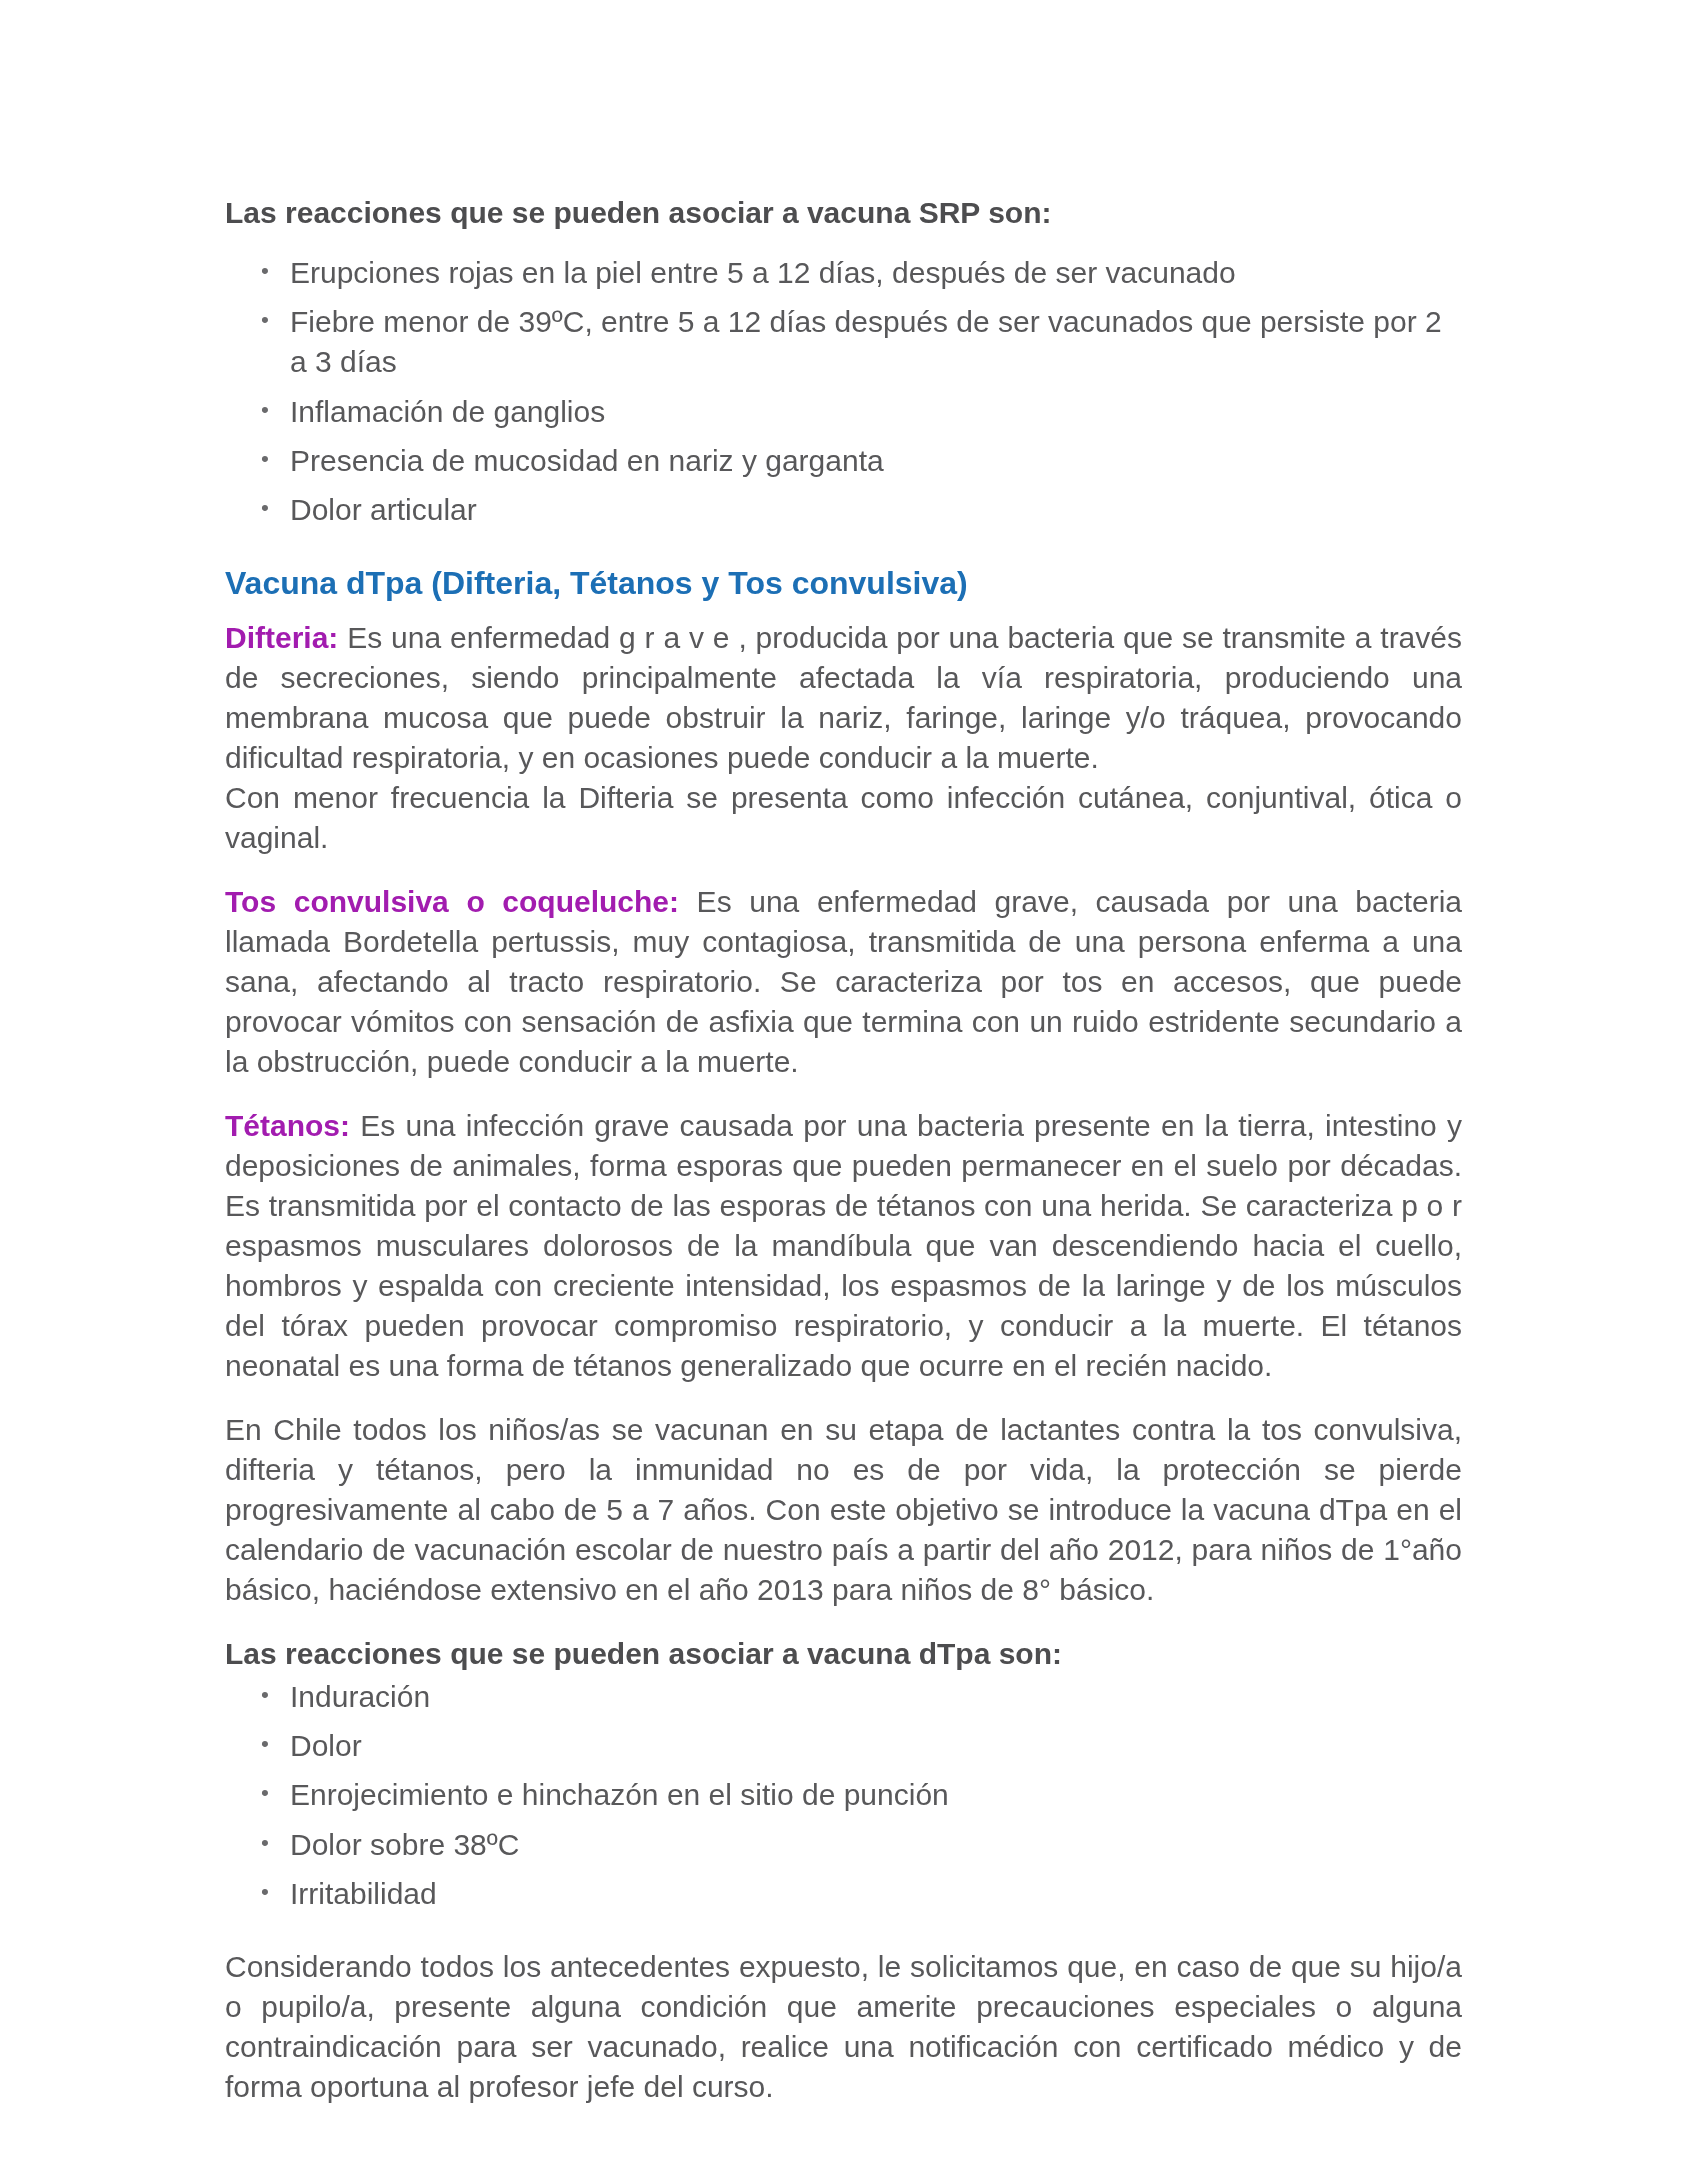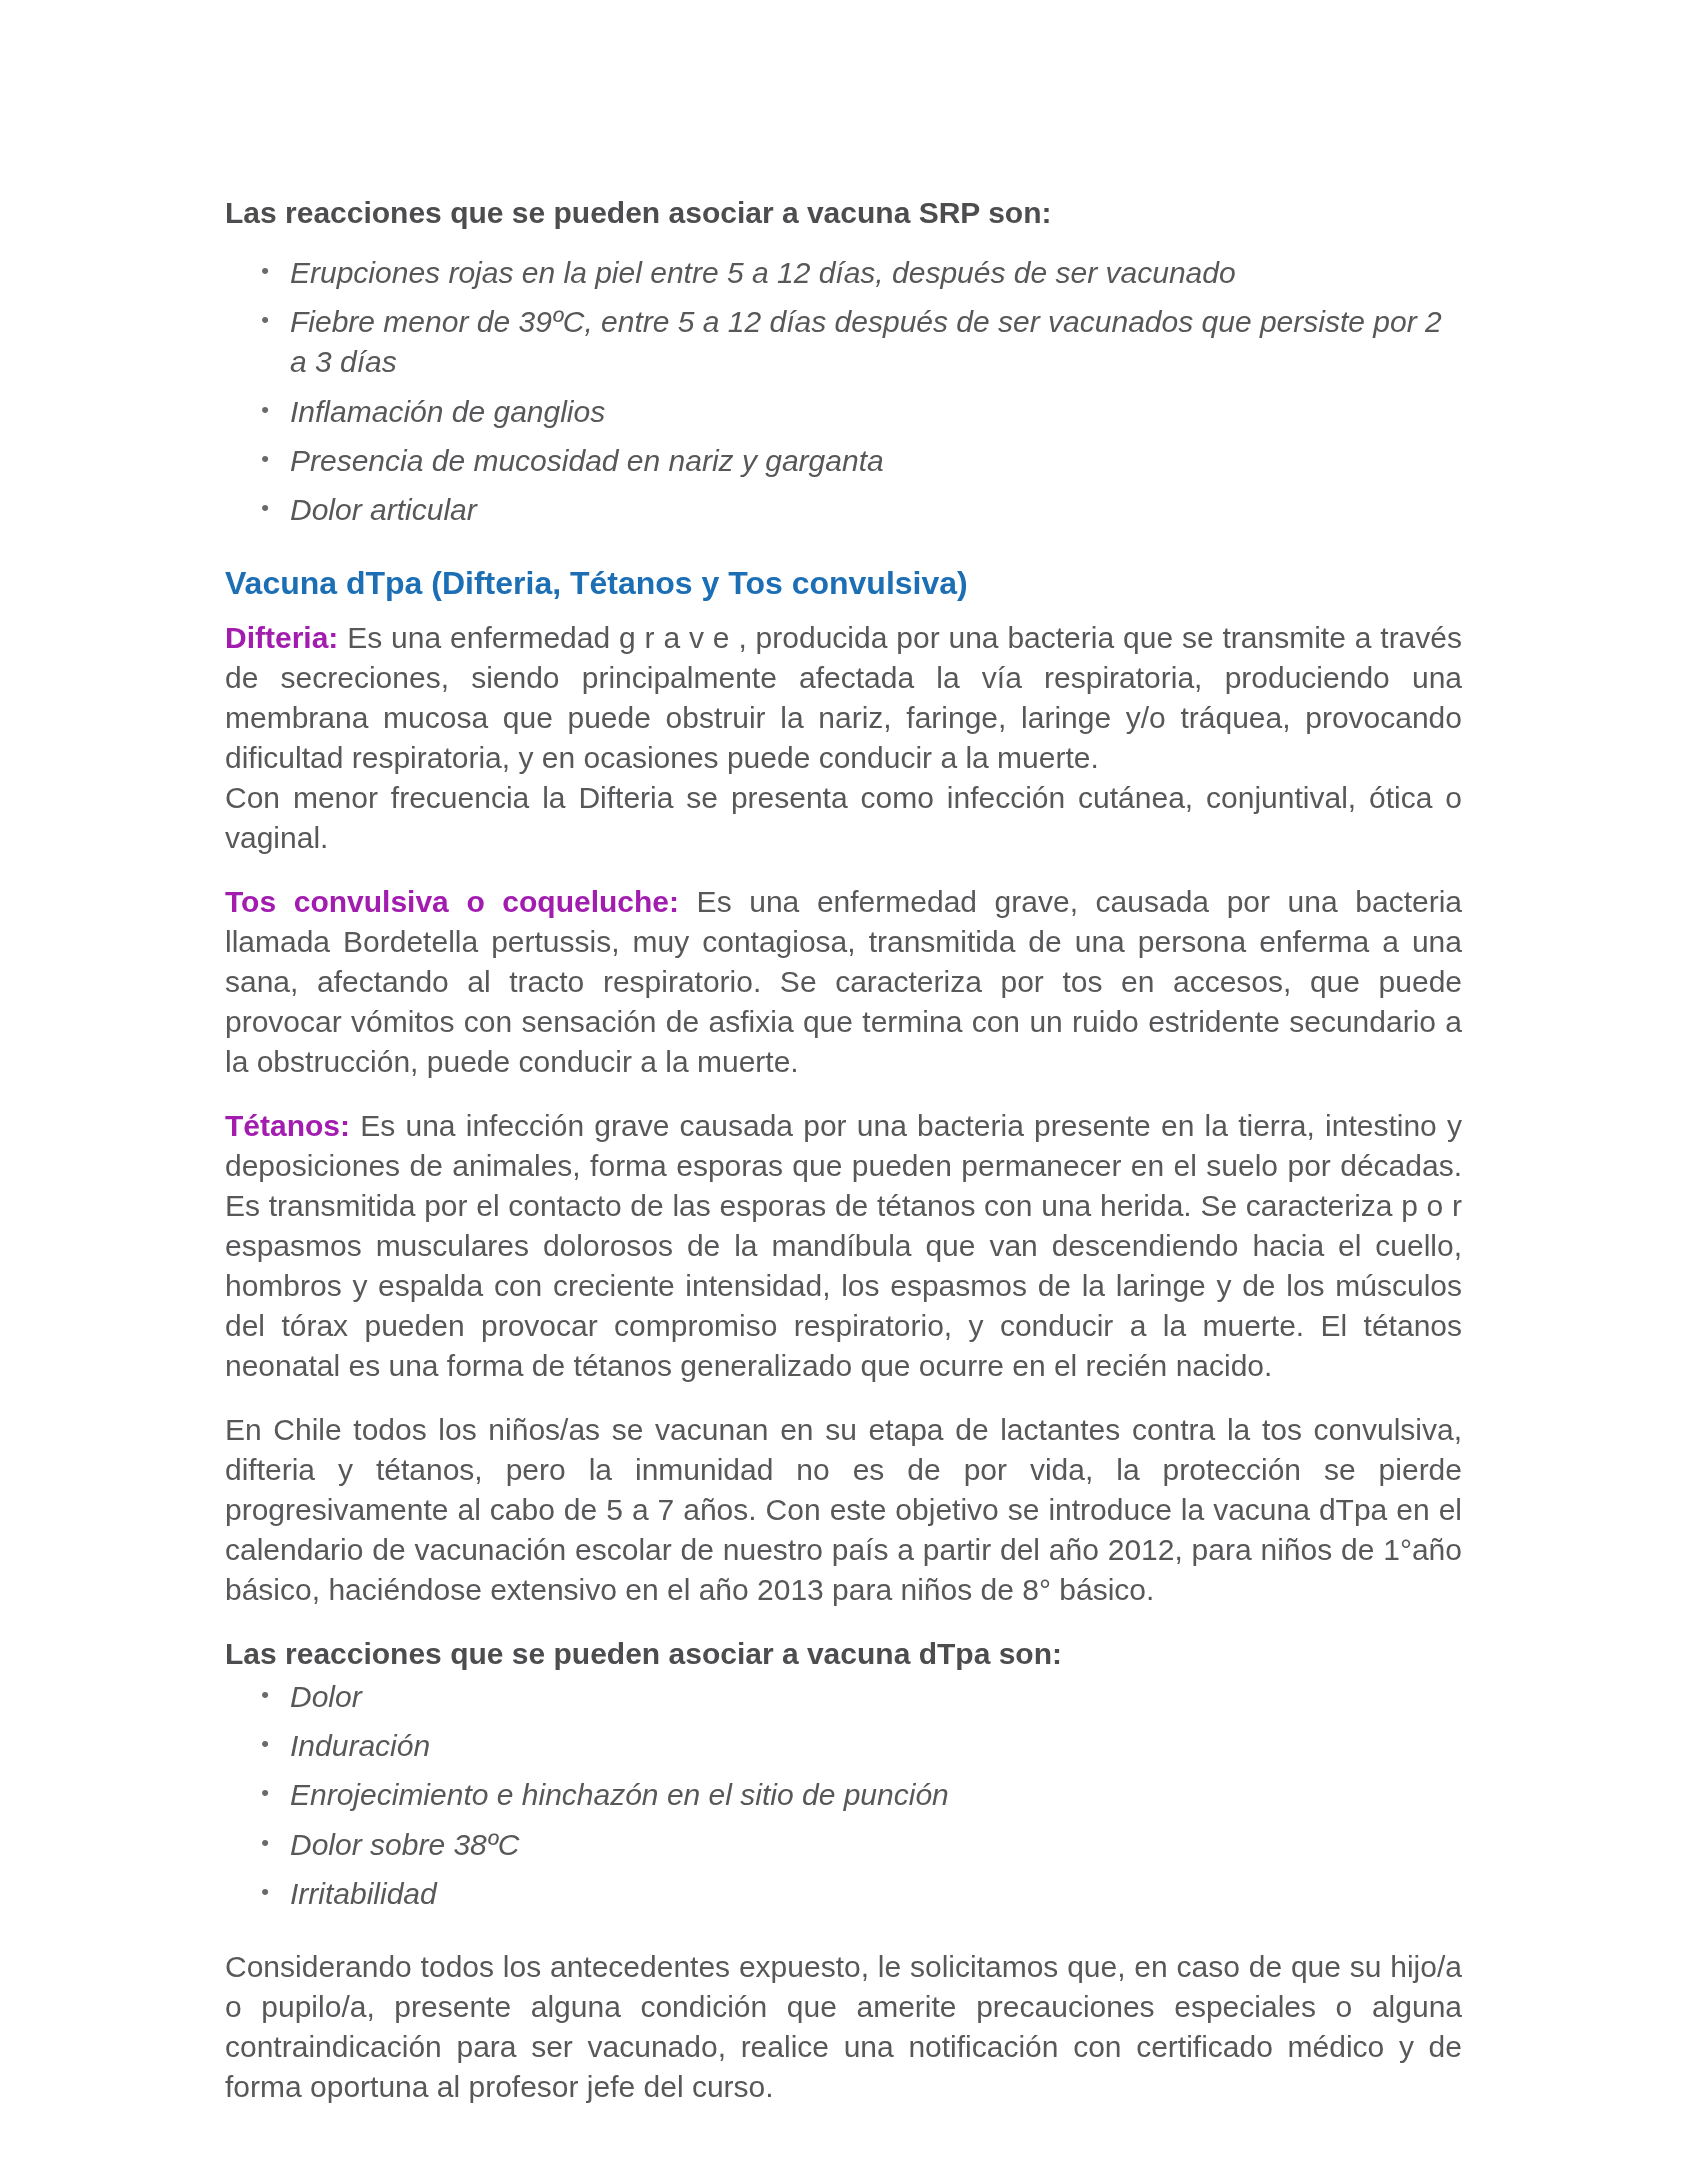--- a/index.html
+++ b/index.html
@@ -39,21 +39,20 @@
     text-align: justify;
     margin: 0 0 24px 0;
   }
   p.body-para strong {
     color: #a21caf;
   }
   ul.bullet-list {
     list-style: none;
     margin: 0 0 33px 0;
     padding-left: 65px;
-    font-style: italic;
   }
   ul.bullet-list li {
     position: relative;
     margin-bottom: 9.3px;
   }
   ul.bullet-list li::before {
     content: "\2022";
     position: absolute;
     left: -29px;
     top: -2px;
@@ -89,22 +88,22 @@
 
   <p class="body-para">
     <strong>Tétanos:</strong><span> Es una infección grave causada por una bacteria presente en la tierra, intestino y deposiciones de animales, forma esporas que pueden permanecer en el suelo por décadas. Es transmitida por el contacto de las esporas de tétanos con una herida. Se caracteriza p o r espasmos musculares dolorosos de la mandíbula que van descendiendo hacia el cuello, hombros y espalda con creciente intensidad, los espasmos de la laringe y de los músculos del tórax pueden provocar compromiso respiratorio, y conducir a la muerte. El tétanos neonatal es una forma de tétanos generalizado que ocurre en el recién nacido.</span>
   </p>
 
   <p class="body-para">En Chile todos los niños/as se vacunan en su etapa de lactantes contra la tos convulsiva, difteria y tétanos, pero la inmunidad no es de por vida, la protección se pierde progresivamente al cabo de 5 a 7 años. Con este objetivo se introduce la vacuna dTpa en el calendario de vacunación escolar de nuestro país a partir del año 2012, para niños de 1°año básico, haciéndose extensivo en el año 2013 para niños de 8° básico.</p>
 
   <h2 class="bold-heading second">Las reacciones que se pueden asociar a vacuna dTpa son:</h2>
 
   <ul class="bullet-list">
+    <li>Induración</li>
     <li>Dolor</li>
-    <li>Induración</li>
     <li>Enrojecimiento e hinchazón en el sitio de punción</li>
     <li>Dolor sobre 38ºC</li>
     <li>Irritabilidad</li>
   </ul>
 
   <p class="body-para">Considerando todos los antecedentes expuesto, le solicitamos que, en caso de que su hijo/a o pupilo/a, presente alguna condición que amerite precauciones especiales o alguna contraindicación para ser vacunado, realice una notificación con certificado médico y de forma oportuna al profesor jefe del curso.</p>
 
 </div>
 
 

